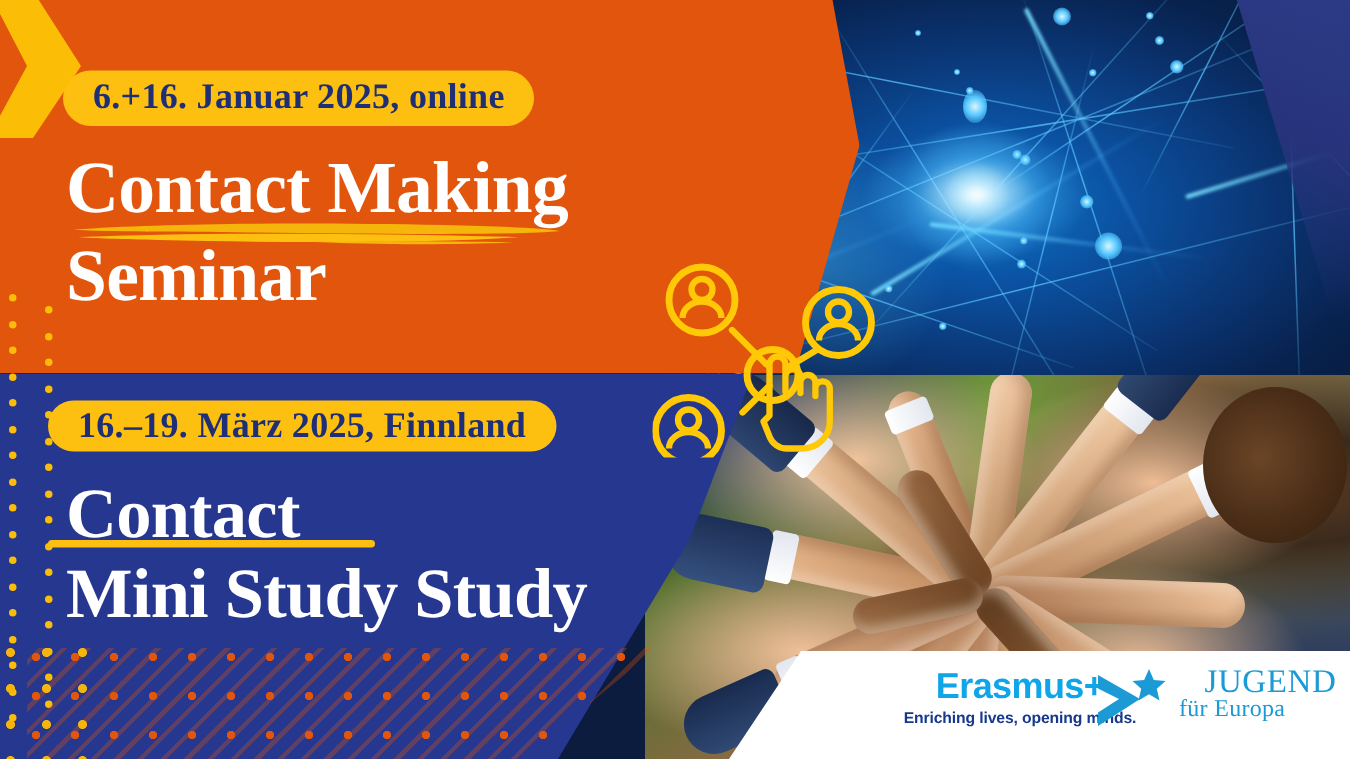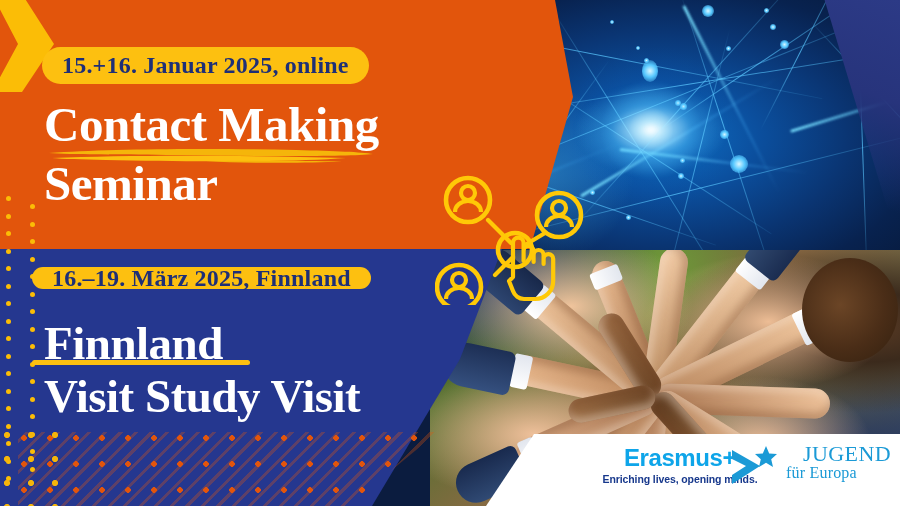--- a/index.html
+++ b/index.html
@@ -135,21 +135,21 @@
     background:#fdc010;
     color:#1e2f77;
     border-radius:999px;
     font-family:"Liberation Serif", serif;
     font-weight:700;
     white-space:nowrap;
     display:flex; align-items:center;
     letter-spacing:.2px;
   }
   #pill-1 { left:42px; top:47px; height:37px; padding:0 20px; font-size:24px; }
-  #pill-2 { left:32px; top:267px; height:22px; padding:0 20px; font-size:24px; }
+  #pill-2 { left:32px; top:267px; height:34px; padding:0 20px; font-size:24px; }
 
   .headline {
     position:absolute;
     color:#ffffff;
     font-family:"Liberation Serif", serif;
     font-weight:700;
     white-space:nowrap;
     letter-spacing:-0.5px;
   }
   #h1-line1 { left:44px; top:96px;  font-size:49px; }
@@ -334,36 +334,36 @@
       <i></i>
       <i></i>
       <i></i>
       <i></i>
       <i></i>
   </div>
 
   <div id="halftone"></div>
   <div id="halftone-y"></div>
 
-  <div class="pill" id="pill-1">15.+16. Januar 2025, online</div>
+  <div class="pill" id="pill-1">6.+16. Januar 2025, online</div>
 
   <svg id="brush" viewBox="0 0 330 18">
     <path d="M3 7 C60 3, 150 2, 250 4 C290 5, 315 6, 327 8 C300 11, 200 10, 120 9 C70 8, 25 9, 3 7 Z" fill="#f5b50a"></path>
     <path d="M6 12 C80 9, 190 9, 300 12 C250 16, 140 16, 60 14 C36 13.4, 16 13, 6 12 Z" fill="#fdc010"></path>
     <path d="M160 15.2 C210 14.6, 260 14.8, 296 15.6 C258 17.4, 200 17.2, 160 15.2 Z" fill="#f5b50a"></path>
   </svg>
 
   <div class="headline" id="h1-line2">Seminar</div>
   <div class="headline" id="h1-line1">Contact Making</div>
 
   <div class="pill" id="pill-2">16.–19. März 2025, Finnland</div>
 
-  <div class="headline" id="h2-line1">Finnland</div>
+  <div class="headline" id="h2-line1">Contact</div>
   <div id="ul-yousport"></div>
-  <div class="headline" id="h2-line2">Visit Study Visit</div>
+  <div class="headline" id="h2-line2">Mini Study Study</div>
 
   <svg id="icon-cluster" viewBox="0 0 160 140">
     <g fill="none" stroke="#FFC907" stroke-width="4.2" stroke-linecap="round">
 
       <line x1="53" y1="55" x2="76" y2="78"></line>
       <line x1="90" y1="80" x2="110" y2="68"></line>
       <line x1="60" y1="110" x2="78" y2="92"></line>
     </g>
 
     <g>

